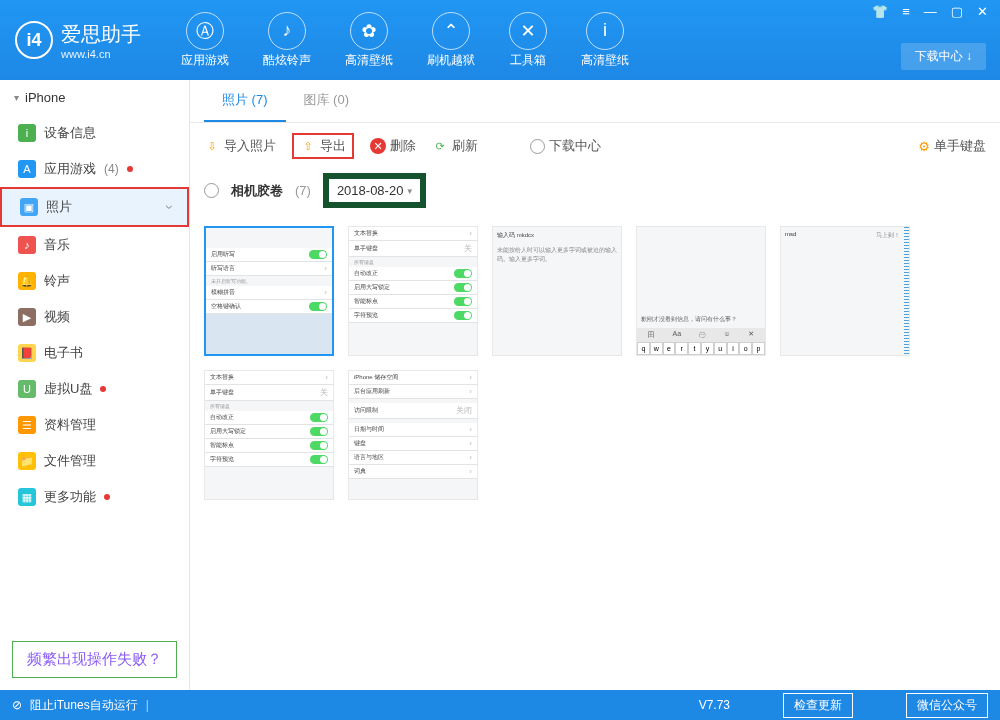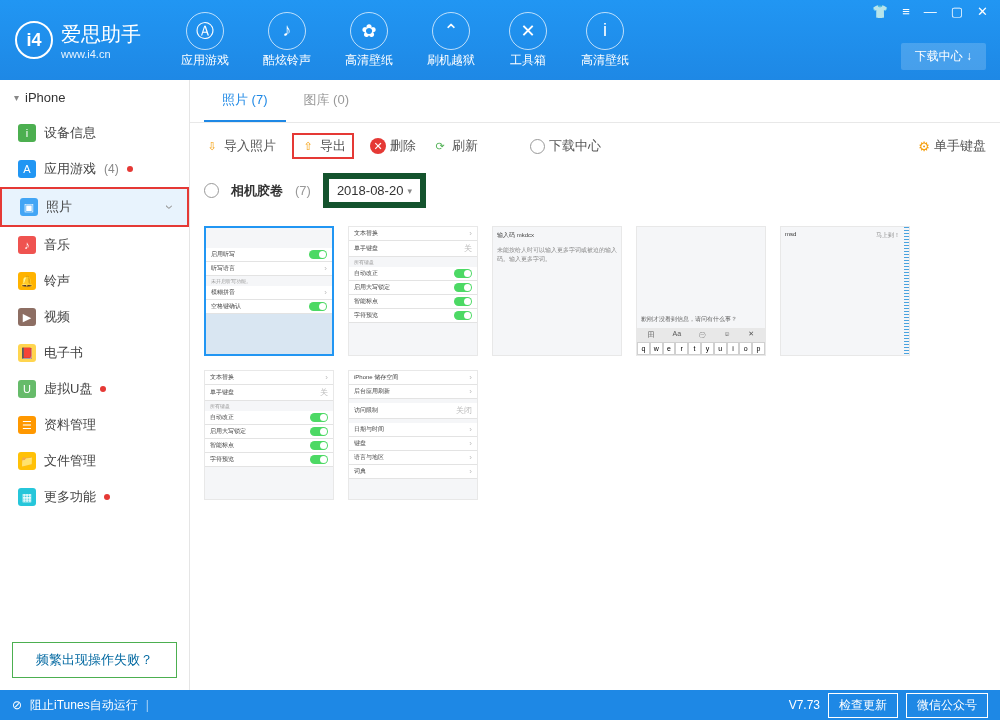--- a/index.html
+++ b/index.html
@@ -25,21 +25,21 @@
 .side-head { padding: 10px 14px; font-size: 13px; color: #333; display: flex; align-items: center; gap: 6px; }
 .side-head::before { content: "▾"; font-size: 10px; color: #888; }
 .side-items { flex: 1; }
 .side-item { display: flex; align-items: center; gap: 8px; padding: 9px 18px; font-size: 13px; color: #444; cursor: pointer; position: relative; }
 .side-item.active { background: #e8f3fd; border: 2px solid #e53935; }
 .side-item.active::after { content: "›"; position: absolute; right: 14px; color: #999; transform: rotate(90deg); font-size: 14px; }
 .si-icon { width: 18px; height: 18px; border-radius: 3px; display: flex; align-items: center; justify-content: center; font-size: 11px; color: #fff; }
 .si-badge { color: #888; font-size: 12px; }
 .red-dot { width: 6px; height: 6px; background: #e53935; border-radius: 50%; }
 .side-footer { padding: 12px; }
-.fault-btn { border: 1px solid #4caf50; color: #0369a1; padding: 8px 12px; font-size: 13px; text-align: center; cursor: pointer; }
+.fault-btn { border: 1px solid #4caf50; color: #8b5cf6; padding: 8px 12px; font-size: 15px; text-align: center; cursor: pointer; }
 
 .content { flex: 1; display: flex; flex-direction: column; }
 .sub-tabs { display: flex; border-bottom: 1px solid #e8e8e8; padding-left: 14px; }
 .sub-tab { padding: 11px 18px; font-size: 13px; color: #999; cursor: pointer; }
 .sub-tab.active { color: #1e88e5; border-bottom: 2px solid #1e88e5; }
 
 .toolbar { display: flex; align-items: center; gap: 16px; padding: 10px 14px; font-size: 13px; color: #555; }
 .tb-btn { display: flex; align-items: center; gap: 4px; cursor: pointer; }
 .tb-btn.hl { border: 2px solid #e53935; padding: 2px 6px; }
 .tb-btn .ic { width: 16px; height: 16px; display: flex; align-items: center; justify-content: center; border-radius: 2px; font-size: 11px; }
@@ -71,21 +71,21 @@
 .kb-bar { display: flex; justify-content: space-around; background: #e8e8e8; padding: 2px; font-size: 7px; color: #555; }
 .kb-keys { display: flex; background: #d0d0d0; }
 .kb-keys span { flex: 1; text-align: center; background: #fff; margin: 1px; padding: 2px 0; font-size: 7px; }
 
 .thumb-note { display: flex; height: 100%; }
 .note-left { flex: 1; padding: 4px; font-size: 6px; color: #888; }
 .note-left .title { color: #333; }
 .note-dots { width: 5px; background: repeating-linear-gradient(#4aa3df 0 1px, transparent 1px 3px); }
 
 .statusbar { height: 30px; background: #1e88e5; display: flex; align-items: center; color: #fff; font-size: 12px; padding: 0 12px; gap: 8px; }
-.stat-btn { border: 1px solid #fff; padding: 3px 10px; cursor: pointer; }
+.stat-btn { border: 1px solid #fff; padding: 3px 10px; cursor: pointer; margin-left: 45px; }
 </style>
 </head>
 <body>
 
 <div class="header">
   <div class="logo-box">
     <div class="logo-icon">i4</div>
     <div class="logo-text">
       <div class="t1">爱思助手</div>
       <div class="t2">www.i4.cn</div>

